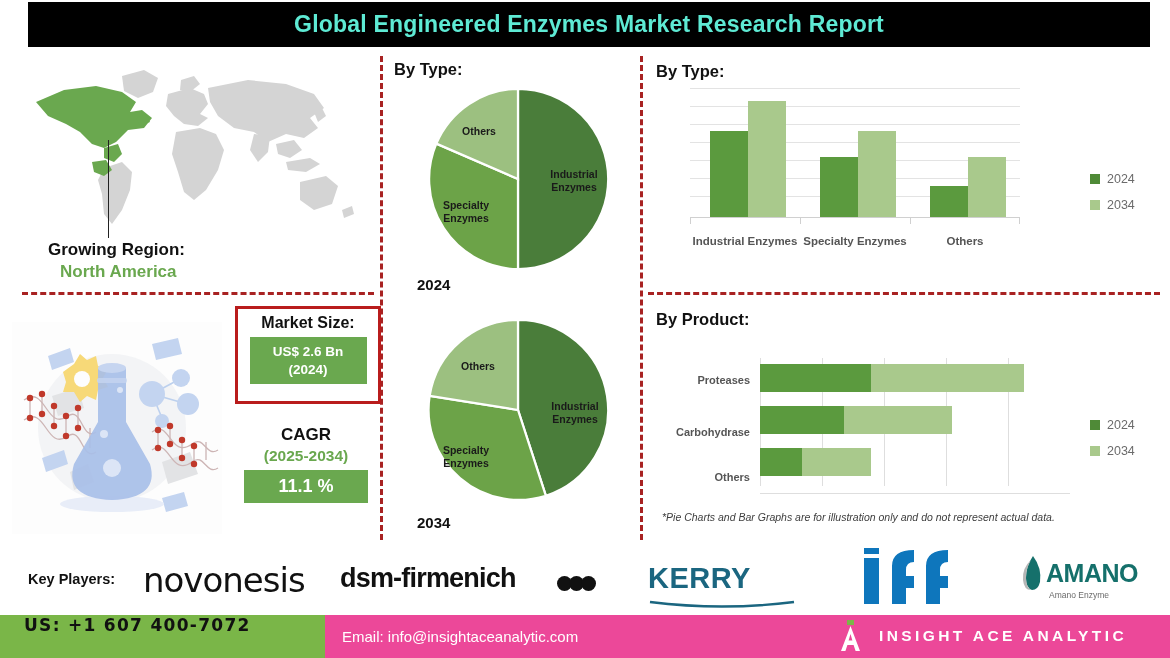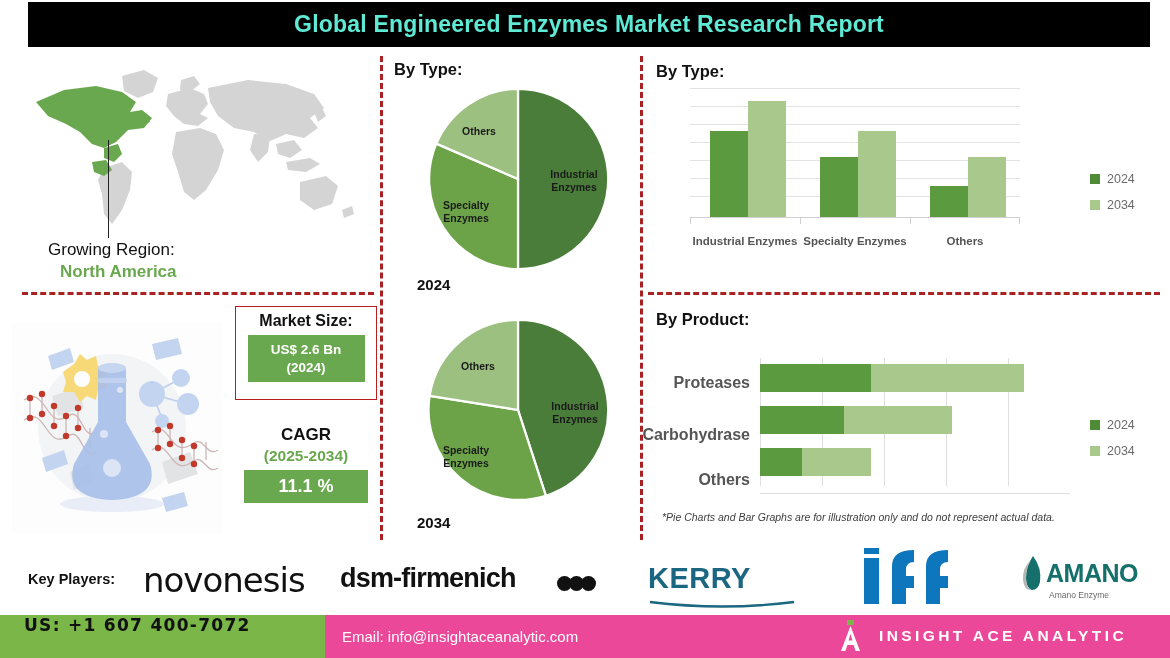--- a/index.html
+++ b/index.html
@@ -12,29 +12,29 @@
   .titlebar .t{color:#5eead4;font-size:23px;font-weight:bold;letter-spacing:.2px;}
 
   
   .vdash{position:absolute;border-left:3px dashed #a82222;}
   .hdash{position:absolute;border-top:3px dashed #a82222;}
 
   
   .mapwrap{position:absolute;left:18px;top:58px;width:350px;height:185px;}
   .mapwrap svg{width:100%;height:100%;display:block;}
   .leader{position:absolute;left:108px;top:140px;width:1px;height:98px;background:#222;}
-  .growlbl{position:absolute;left:48px;top:240px;font-size:17px;font-weight:normal;color:#111;}
+  .growlbl{position:absolute;left:48px;top:240px;font-size:17px;font-weight:bold;color:#111;}
   .growval{position:absolute;left:60px;top:262px;font-size:17px;font-weight:bold;color:#6aa84f;}
 
   
   .labimg{position:absolute;left:12px;top:322px;width:210px;height:212px;background:#fdfdfd;}
   .labimg svg{width:100%;height:100%;display:block;}
 
   
-  .msbox{position:absolute;left:235px;top:306px;width:140px;height:92px;border:1px solid #b91c1c;background:#fff;}
+  .msbox{position:absolute;left:235px;top:306px;width:140px;height:92px;border:3px solid #b91c1c;background:#fff;}
   .mstitle{text-align:center;font-size:16px;font-weight:bold;color:#111;margin-top:5px;}
   .mschip{margin:5px auto 0;width:117px;height:47px;background:#6aa84f;color:#fff;font-size:13.5px;
           font-weight:bold;display:flex;flex-direction:column;align-items:center;justify-content:center;line-height:1.3;}
   .cagr{position:absolute;left:237px;top:425px;width:138px;text-align:center;}
   .cagr .c1{font-size:17px;font-weight:bold;color:#111;}
   .cagr .c2{font-size:15.5px;font-weight:bold;color:#6aa84f;margin-top:2px;}
   .cagr .c3{margin:5px auto 0;width:124px;height:33px;background:#6aa84f;color:#fff;font-size:18px;
             font-weight:bold;display:flex;align-items:center;justify-content:center;}
 
   
@@ -56,21 +56,21 @@
 
   
   .legend{position:absolute;font-size:12.5px;color:#6b6b6b;}
   .legend .row{display:flex;align-items:center;margin-bottom:12px;}
   .legend .sw{width:10px;height:10px;margin-right:7px;display:inline-block;}
 
   
   .hchart{position:absolute;left:760px;top:358px;width:310px;height:128px;}
   .vgrid{position:absolute;top:0;width:1px;height:100%;background:#dedede;}
   .hbarrow{position:absolute;left:0;height:28px;display:flex;}
-  .hlbl{position:absolute;font-size:16px;font-weight:bold;color:#555;text-align:right;width:110px;}
+  .hlbl{position:absolute;font-size:11px;font-weight:bold;color:#555;text-align:right;width:110px;}
   .disc{position:absolute;left:662px;top:511px;font-size:10.5px;font-style:italic;color:#3d3d3d;}
 
   
   .kplbl{position:absolute;left:28px;top:571px;font-size:14.5px;font-weight:bold;color:#111;}
   .logo{position:absolute;}
   .novonesis{left:143px;top:560px;font-size:34px;letter-spacing:-1px;color:#111;font-family:"DejaVu Sans",sans-serif;}
   .dsm{left:340px;top:563px;font-size:27px;font-weight:bold;color:#111;letter-spacing:-.8px;}
   .dsmdots{position:absolute;left:560px;top:576px;display:flex;}
   .dsmdots i{width:15px;height:15px;border-radius:50%;background:#111;display:block;margin-left:-3px;}
   .kerry{left:648px;top:562px;}

